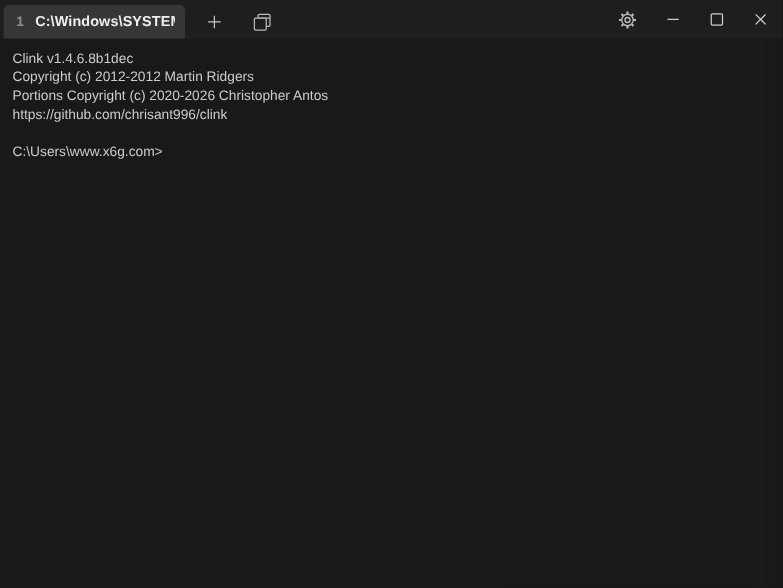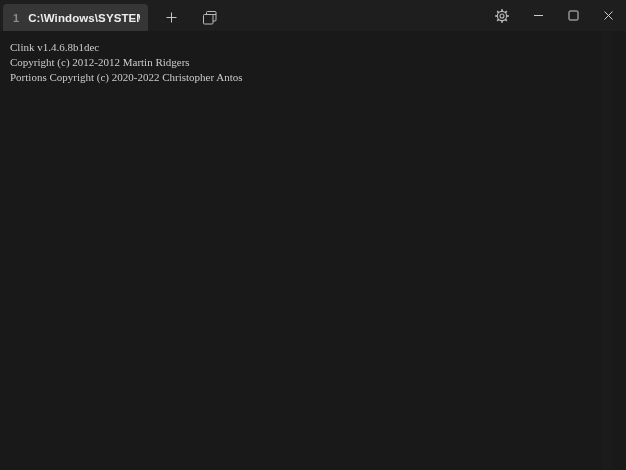--- a/index.html
+++ b/index.html
@@ -71,21 +71,21 @@
 
   
   .terminal {
     position: absolute;
     top: 31px;
     left: 0;
     right: 0;
     bottom: 0;
     background: #191919;
     padding: 9px 10px;
-    font-family: Liberation Serif, serif;
+    font-family: Liberation Sans, sans-serif;
     font-size: 11px;
     line-height: 15px;
     color: #cccccc;
   }
   .term-line {
     white-space: pre;
     min-height: 15px;
   }
   .scrollbar-gutter {
     position: absolute;
@@ -170,17 +170,19 @@
       <svg width="15" height="15" viewBox="0 0 15 15">
         <path d="M3.5 3.5 L11.5 11.5 M11.5 3.5 L3.5 11.5" stroke="#cdcdcd" stroke-width="1" fill="none"></path>
       </svg>
     </span>
   </button>
 </div>
 
 <div class="terminal">
   <div class="term-line">Clink v1.4.6.8b1dec</div>
   <div class="term-line">Copyright (c) 2012-2012 Martin Ridgers</div>
-  <div class="term-line">Portions Copyright (c) 2020-2022 Christopher Antos</div>
+  <div class="term-line">Portions Copyright (c) 2020-2026 Christopher Antos</div>
+  <div class="term-line">https://github.com/chrisant996/clink</div>
   <div class="term-line"></div>
+  <div class="term-line">C:\Users\www.x6g.com&gt;</div>
 </div>
 
 <div class="scrollbar-gutter"></div>
 
 </body></html>

